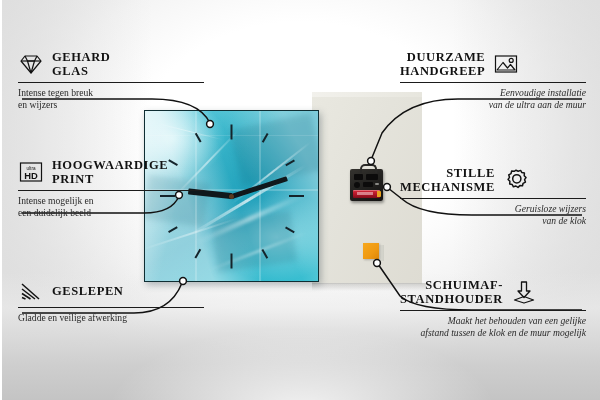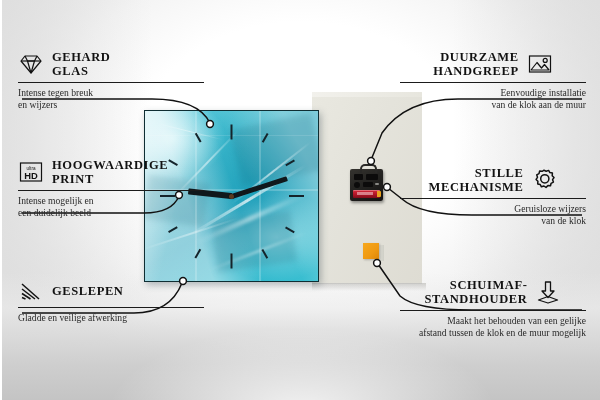--- a/index.html
+++ b/index.html
@@ -100,23 +100,23 @@
 
   
   .feature{position:absolute;width:200px;}
   .feature .head{display:flex;align-items:center;gap:8px;}
   .feature .ttl{font-size:12.5px;font-weight:bold;letter-spacing:.6px;color:#121212;line-height:1.15;text-transform:uppercase;}
   .feature .rule{height:1px;background:#1b1b1b;margin:3px 0 4px;}
   .feature .sub{font-size:9.6px;color:#2a2a2a;line-height:1.32;}
   .feature.left .head{justify-content:flex-start;}
   .feature.left .ttl{text-align:left;}
   .feature.left .sub{text-align:left;}
-  .feature.right .head{justify-content:center;flex-direction:row;}
+  .feature.right .head{justify-content:flex-start;flex-direction:row;}
   .feature.right .ttl{text-align:right;}
-  .feature.right .sub{text-align:right;}
+  .feature.right .sub{text-align:right;font-style:italic;}
   .ic{width:26px;height:26px;flex:0 0 26px;display:block;}
 
   .f-gehard{left:16px;top:50px;width:186px;}
   .f-print{left:16px;top:158px;width:186px;}
   .f-randen{left:16px;top:278px;width:186px;}
   .f-handgreep{left:398px;top:50px;width:186px;}
   .f-mechanisme{left:398px;top:166px;width:186px;}
   .f-standhouder{left:398px;top:278px;width:186px;}
   .f-standhouder .sub{text-align:right;}
 </style>
@@ -279,21 +279,21 @@
       </div>
       <svg class="ic" viewBox="0 0 26 26">
         <rect x="2.5" y="5" width="21" height="16" fill="none" stroke="#121212" stroke-width="1.2"></rect>
         <path d="M4,19 L10,11.5 L14.5,17 L17.5,13.5 L22,19 Z" fill="none" stroke="#121212" stroke-width="1.2" stroke-linejoin="round"></path>
         <circle cx="18.2" cy="9.4" r="2" fill="none" stroke="#121212" stroke-width="1.2"></circle>
       </svg>
     </div>
     <div class="rule"></div>
     <div class="sub">
       <div>Eenvoudige installatie</div>
-      <div>van de klok aan de muur</div>
+      <div>van de ultra aan de muur</div>
     </div>
   </div>
 
   <div class="feature right f-standhouder">
     <div class="head">
       <div class="ttl">
         <div>SCHUIMAF-</div>
         <div>STANDHOUDER</div>
       </div>
       <svg class="ic" viewBox="0 0 26 26">

